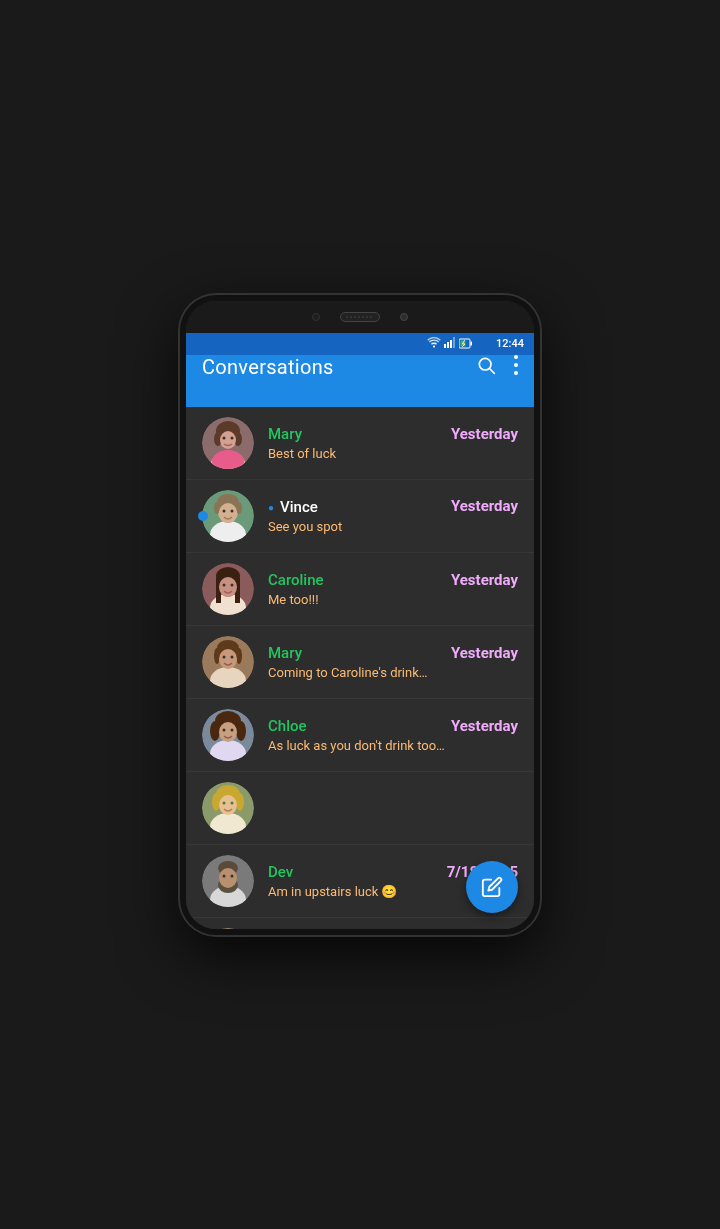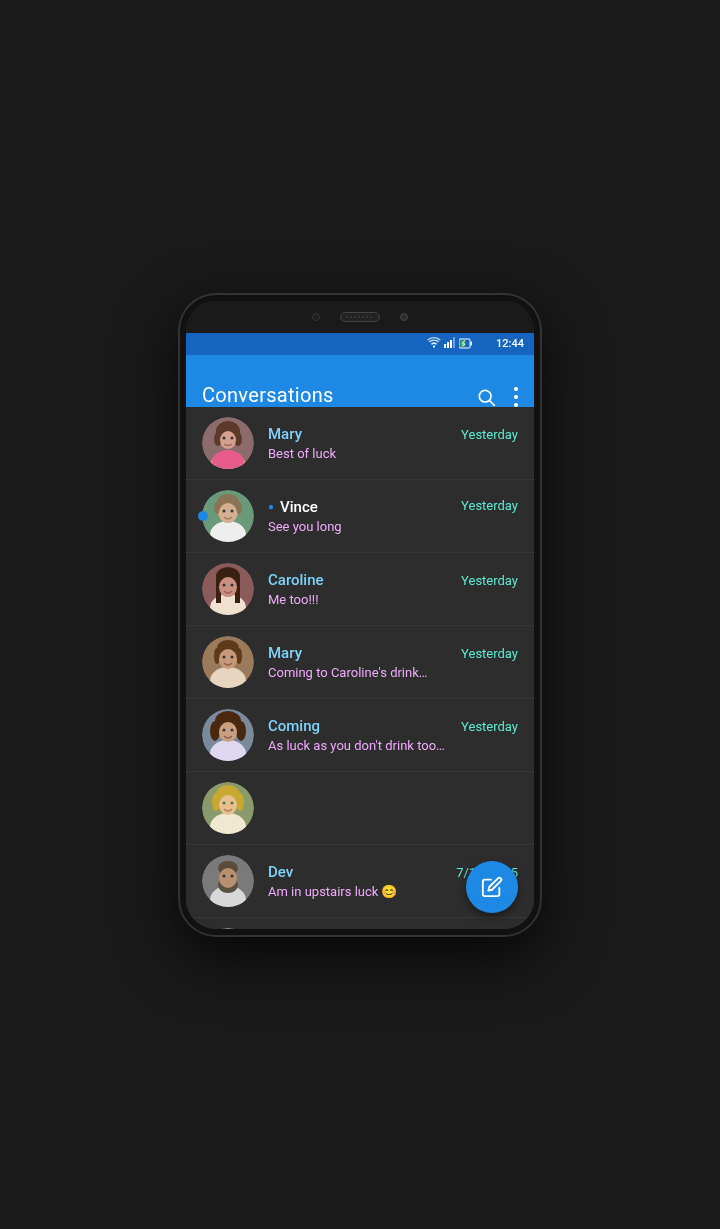--- a/index.html
+++ b/index.html
@@ -116,21 +116,21 @@
       font-size: 11px;
       font-weight: 500;
       margin-left: 20px;
     }
 
     
     .app-bar {
       background: #1E88E5;
       height: 52px;
       display: flex;
-      align-items: flex-end;
+      align-items: flex-start;
       padding: 0 16px;
       flex-shrink: 0;
     }
 
     .app-bar-title {
       color: white;
       font-size: 20px;
       font-weight: 400;
       flex: 1;
       letter-spacing: 0.3px;
@@ -210,40 +210,41 @@
     }
 
     .conversation-header {
       display: flex;
       justify-content: space-between;
       align-items: baseline;
       margin-bottom: 3px;
     }
 
     .conversation-name {
-      color: #7dd3fc;
+      color: #22c55e;
       font-size: 15px;
       font-weight: 500;
       display: flex;
       align-items: center;
       gap: 6px;
     }
 
     .conversation-name.unread {
       color: #ffffff;
     }
 
     .conversation-time {
-      color: #5eead4;
-      font-size: 13px;
+      color: #f0abfc;
+      font-size: 15px;
       flex-shrink: 0;
+      font-weight: bold;
     }
 
     .conversation-preview {
-      color: #f0abfc;
+      color: #fdba74;
       font-size: 13px;
       white-space: nowrap;
       overflow: hidden;
       text-overflow: ellipsis;
       max-width: 220px;
     }
 
     
     .fab {
       position: absolute;
@@ -397,21 +398,21 @@
           </svg>
         </div>
       </div>
       <div class="conversation-content">
         <div class="conversation-header">
           <span class="conversation-name unread">
             <span style="color:#1E88E5;font-size:10px;">●</span> Vince
           </span>
           <span class="conversation-time">Yesterday</span>
         </div>
-        <div class="conversation-preview">See you long</div>
+        <div class="conversation-preview">See you spot</div>
       </div>
     </div>
 
     <div class="conversation-item">
       <div class="avatar-container">
         <div class="avatar">
           <svg viewBox="0 0 52 52" xmlns="http://www.w3.org/2000/svg">
             <circle cx="26" cy="26" r="26" fill="#8B5A5A"></circle>
             <ellipse cx="26" cy="45" rx="18" ry="14" fill="#f0e0d0"></ellipse>
             <ellipse cx="26" cy="22" rx="10" ry="12" fill="#C89080"></ellipse>
@@ -482,21 +483,21 @@
 
             <ellipse cx="22" cy="21" rx="1.5" ry="1.5" fill="#333"></ellipse>
             <ellipse cx="30" cy="21" rx="1.5" ry="1.5" fill="#333"></ellipse>
 
             <path d="M22 27 Q26 31 30 27" stroke="#906050" stroke-width="1.5" fill="none"></path>
           </svg>
         </div>
       </div>
       <div class="conversation-content">
         <div class="conversation-header">
-          <span class="conversation-name">Coming</span>
+          <span class="conversation-name">Chloe</span>
           <span class="conversation-time">Yesterday</span>
         </div>
         <div class="conversation-preview">As luck as you don't drink too…</div>
       </div>
     </div>
 
     <div class="conversation-item">
       <div class="avatar-container">
         <div class="avatar">
           <svg viewBox="0 0 52 52" xmlns="http://www.w3.org/2000/svg">

